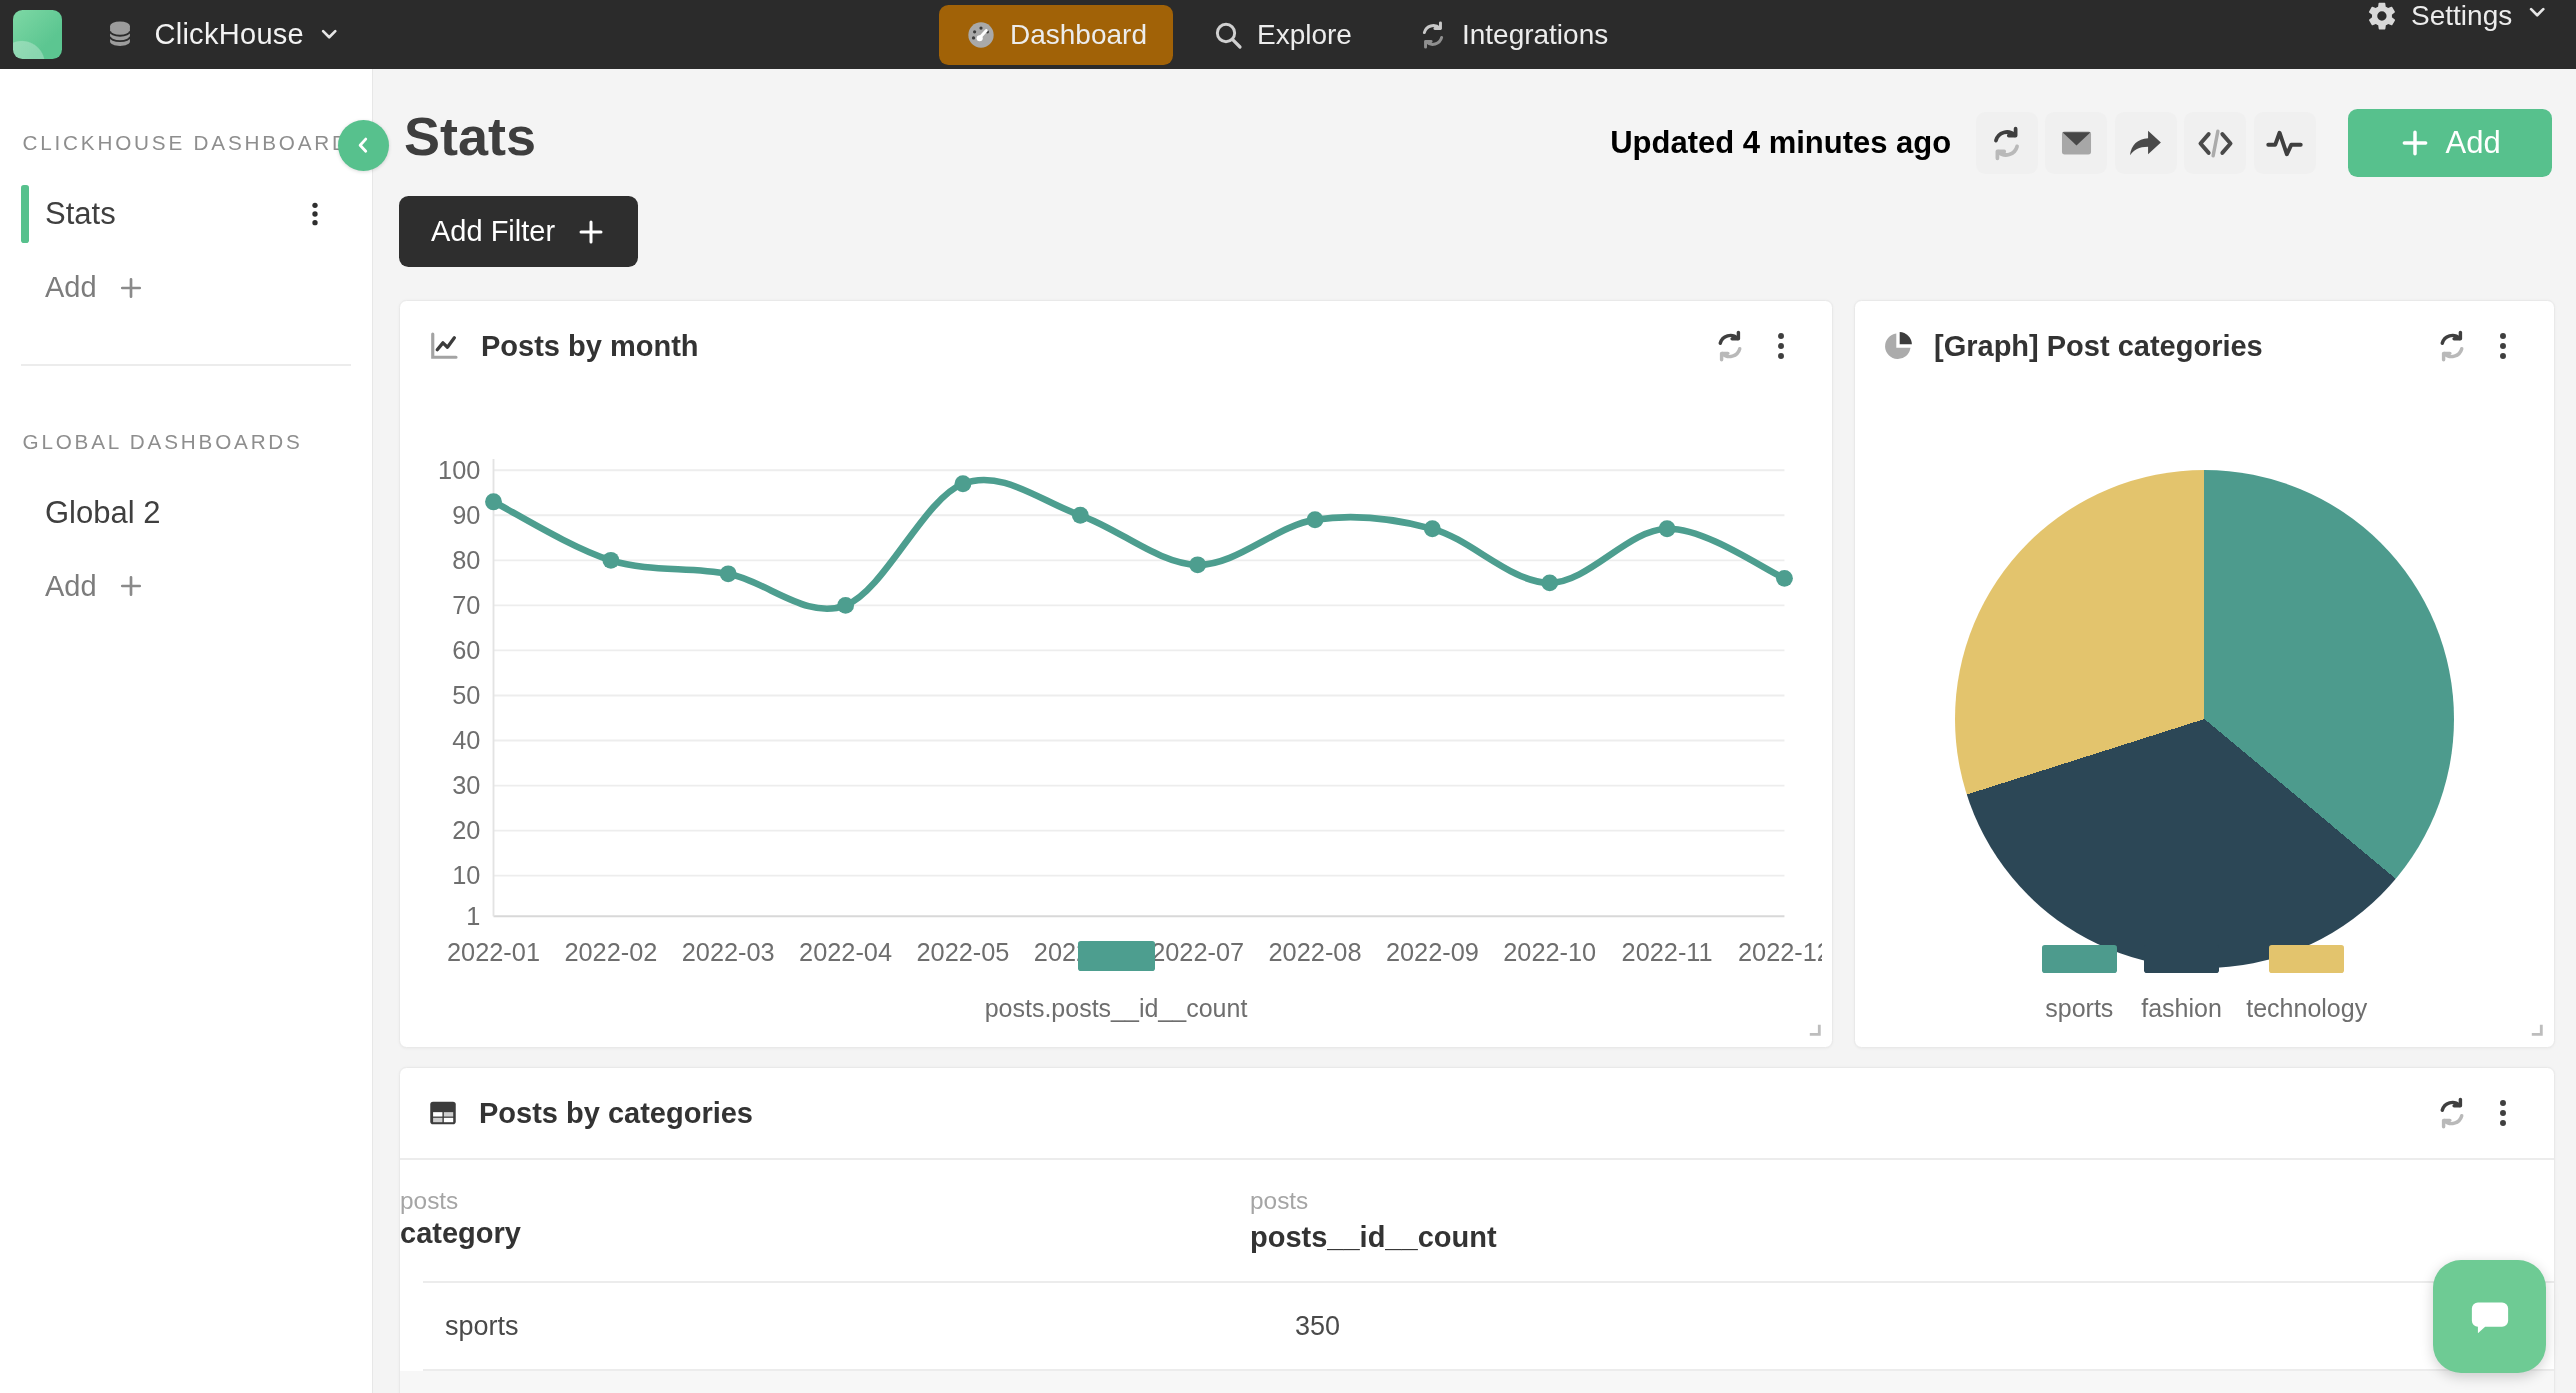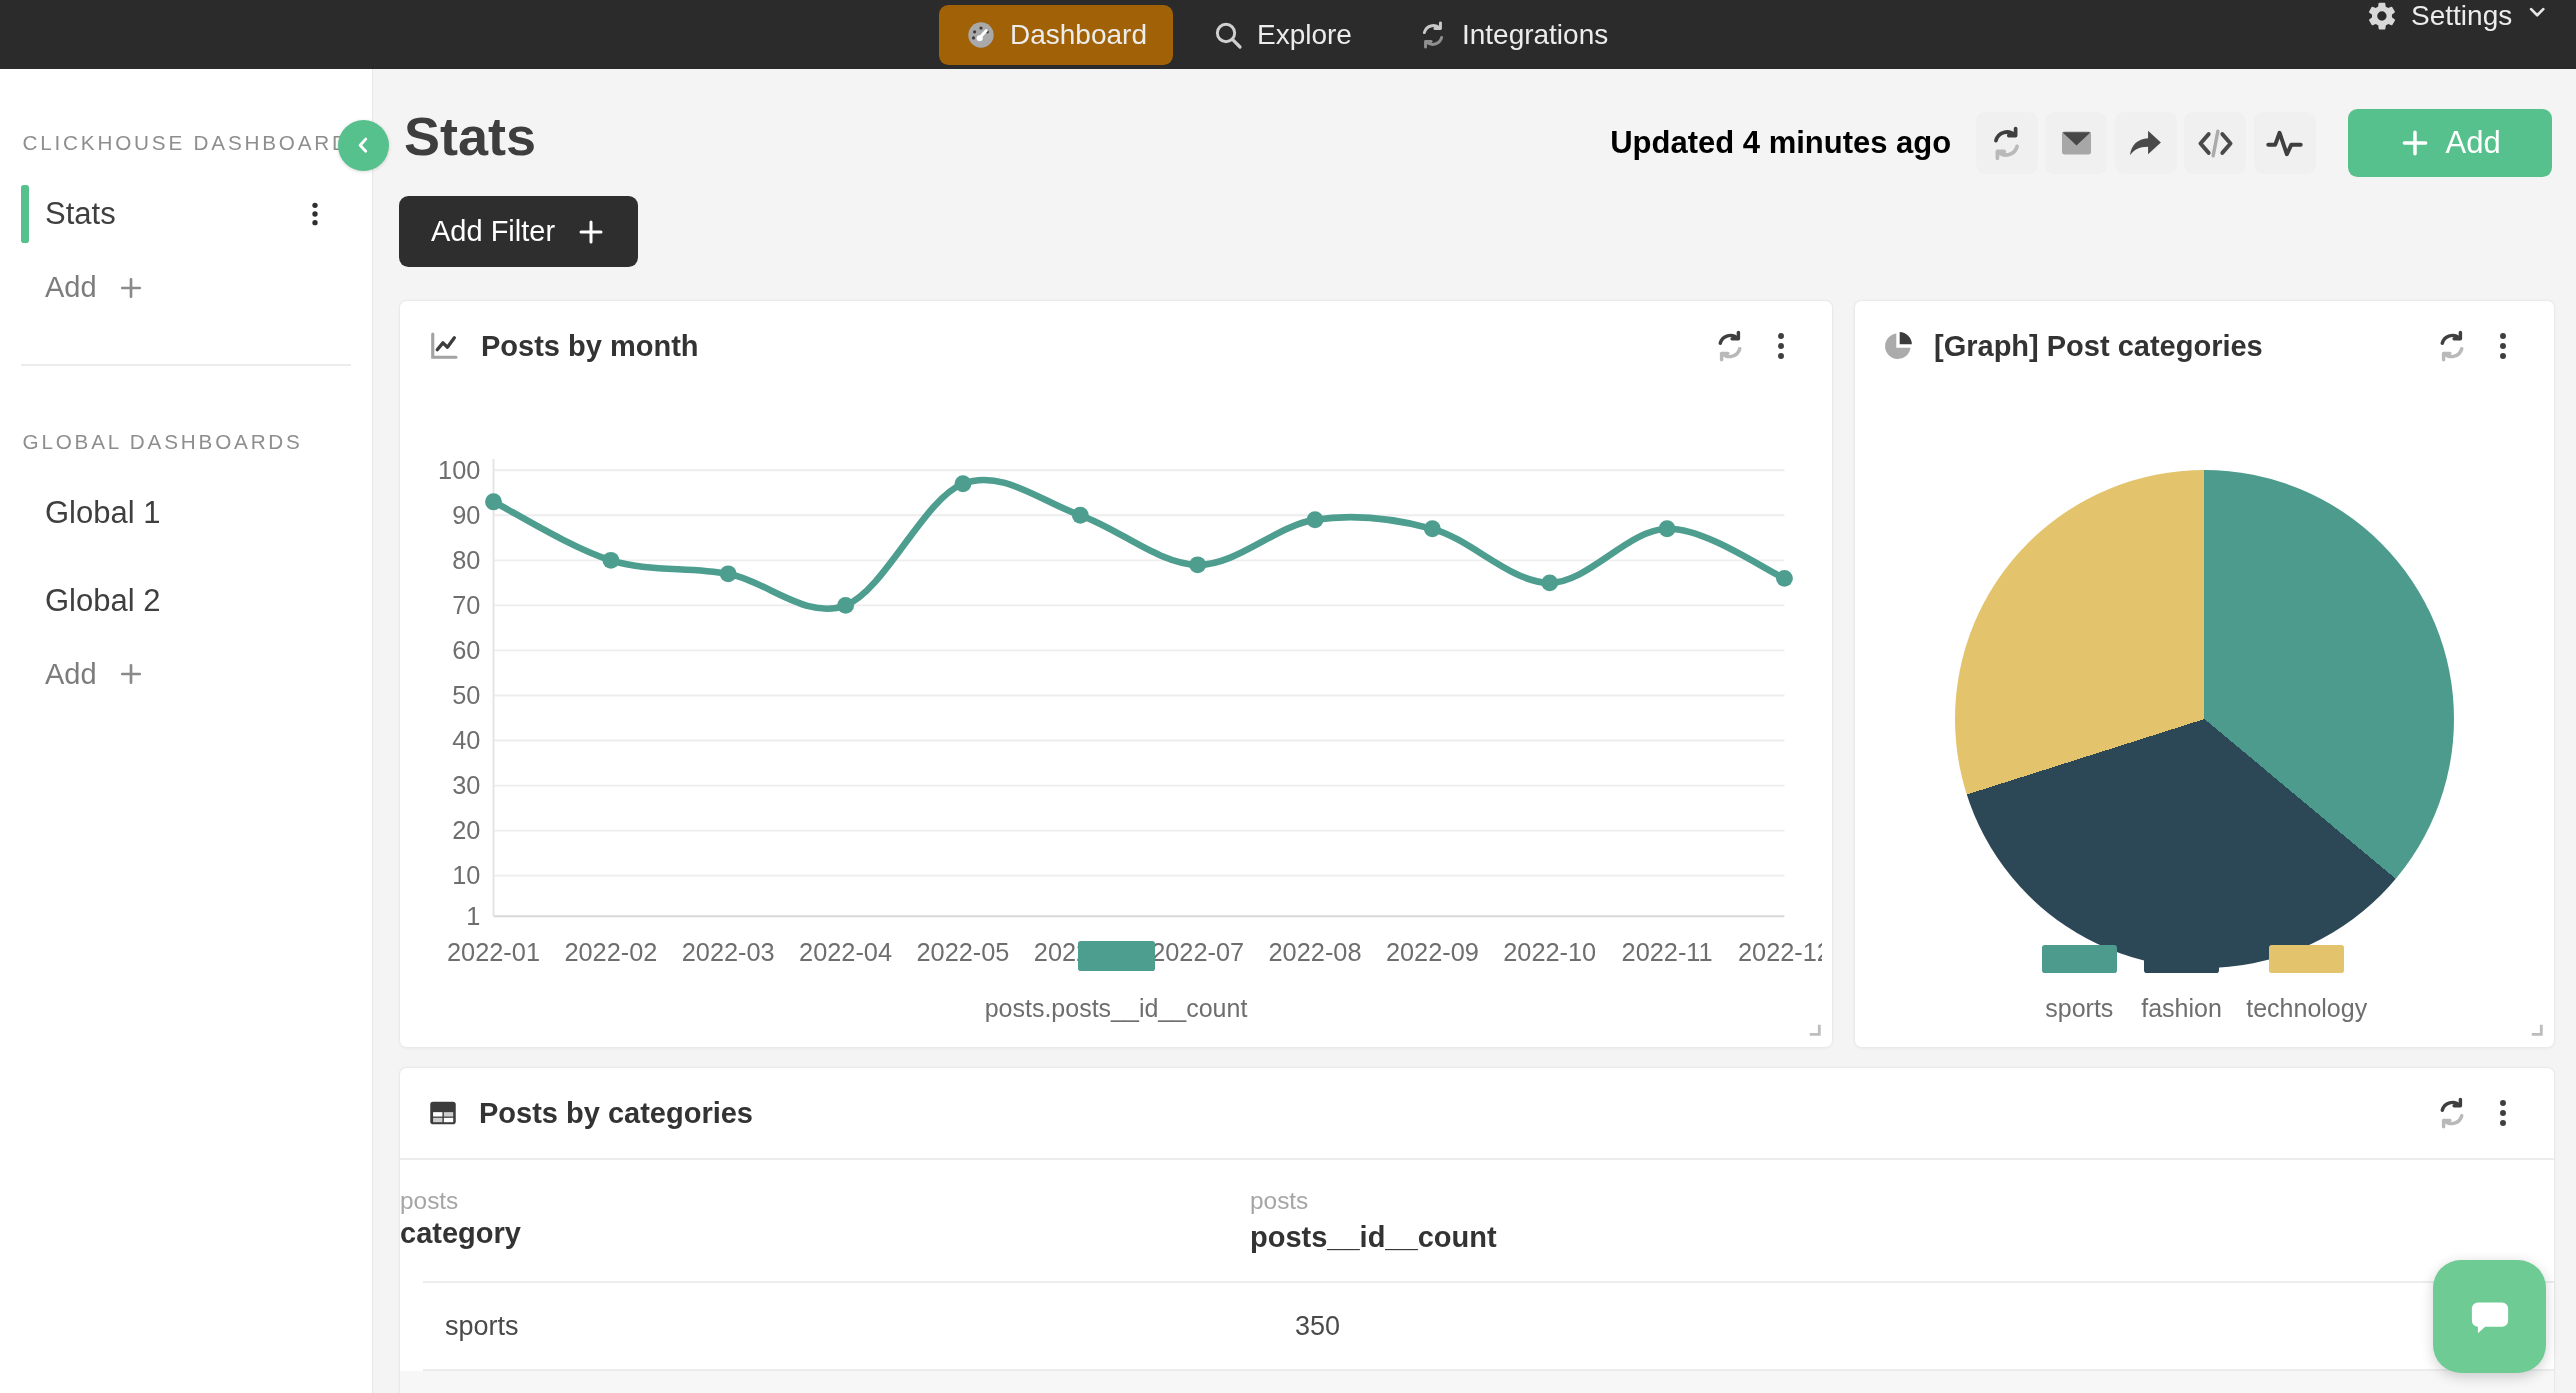--- a/index.html
+++ b/index.html
@@ -87,20 +87,38 @@
   .tbl-row.alt{background:#f7f7f7;}
   
   .chat-btn{position:absolute;left:2433px;top:1260px;width:113px;height:113px;border-radius:28px;
     background:#6ecb94;display:flex;align-items:center;justify-content:center;cursor:pointer;
     box-shadow:0 3.8px 13px rgba(0,0,0,.18);}
 </style>
 </head>
 <body style="--accent: #57c18d; --topbar-bg: #2b2b2b;">
 
 <div class="topbar">
+  <div class="brand">
+    <div class="logo"></div>
+    <span>
+      <svg width="34" height="34" viewBox="0 0 24 24">
+          <ellipse cx="12" cy="5.6" rx="7" ry="3.1" fill="#9c9c9c"></ellipse>
+          <path d="M5 5.6v11c0 1.7 3.1 3.1 7 3.1s7-1.4 7-3.1v-11" fill="#9c9c9c"></path>
+          <path d="M5 9.4c0 1.7 3.1 3.1 7 3.1s7-1.4 7-3.1M5 13.2c0 1.7 3.1 3.1 7 3.1s7-1.4 7-3.1" stroke="#2b2b2b" stroke-width="1.3" fill="none"></path>
+        </svg>
+    </span>
+    <span class="brand-label">
+      <span>ClickHouse</span>
+      <span>
+        <svg width="24.4" height="24.4" viewBox="0 0 24 24">
+            <path d="M6 9l6 6 6-6" fill="none" stroke="#e6e6e6" stroke-width="2.6" stroke-linecap="round" stroke-linejoin="round"></path>
+          </svg>
+      </span>
+    </span>
+  </div>
   <div class="topnav" id="topnav">
       <div class="nav-item active">
         <span>
           <svg width="32" height="32" viewBox="0 0 24 24">
             <circle cx="12" cy="12" r="9.5" fill="#a9a9a9"></circle>
             <g fill="#3c3c3c">
               <circle cx="7.2" cy="9.6" r="1.2"></circle>
               <circle cx="12" cy="6.8" r="1.2"></circle>
               <circle cx="16.8" cy="9.6" r="1.2"></circle>
               <circle cx="6.4" cy="14.2" r="1.2"></circle>
@@ -166,23 +184,20 @@
         <span>
           <svg width="28" height="28" viewBox="0 0 24 24">
             <path d="M12 4.5v15M4.5 12h15" stroke="#8a8a8a" stroke-width="2.3" stroke-linecap="round"></path>
           </svg>
         </span>
       </div>
     </div>
     <div class="">
       <div class="side-divider"></div>
       <div class="side-section-title">GLOBAL DASHBOARDS</div>
-      <div class="side-item">
-        <span class="lbl">Global 1</span>
-      </div>
       <div class="side-item">
         <span class="lbl">Global 2</span>
       </div>
       <div class="side-add">
         <span>Add</span>
         <span>
           <svg width="28" height="28" viewBox="0 0 24 24">
             <path d="M12 4.5v15M4.5 12h15" stroke="#8a8a8a" stroke-width="2.3" stroke-linecap="round"></path>
           </svg>
         </span>

